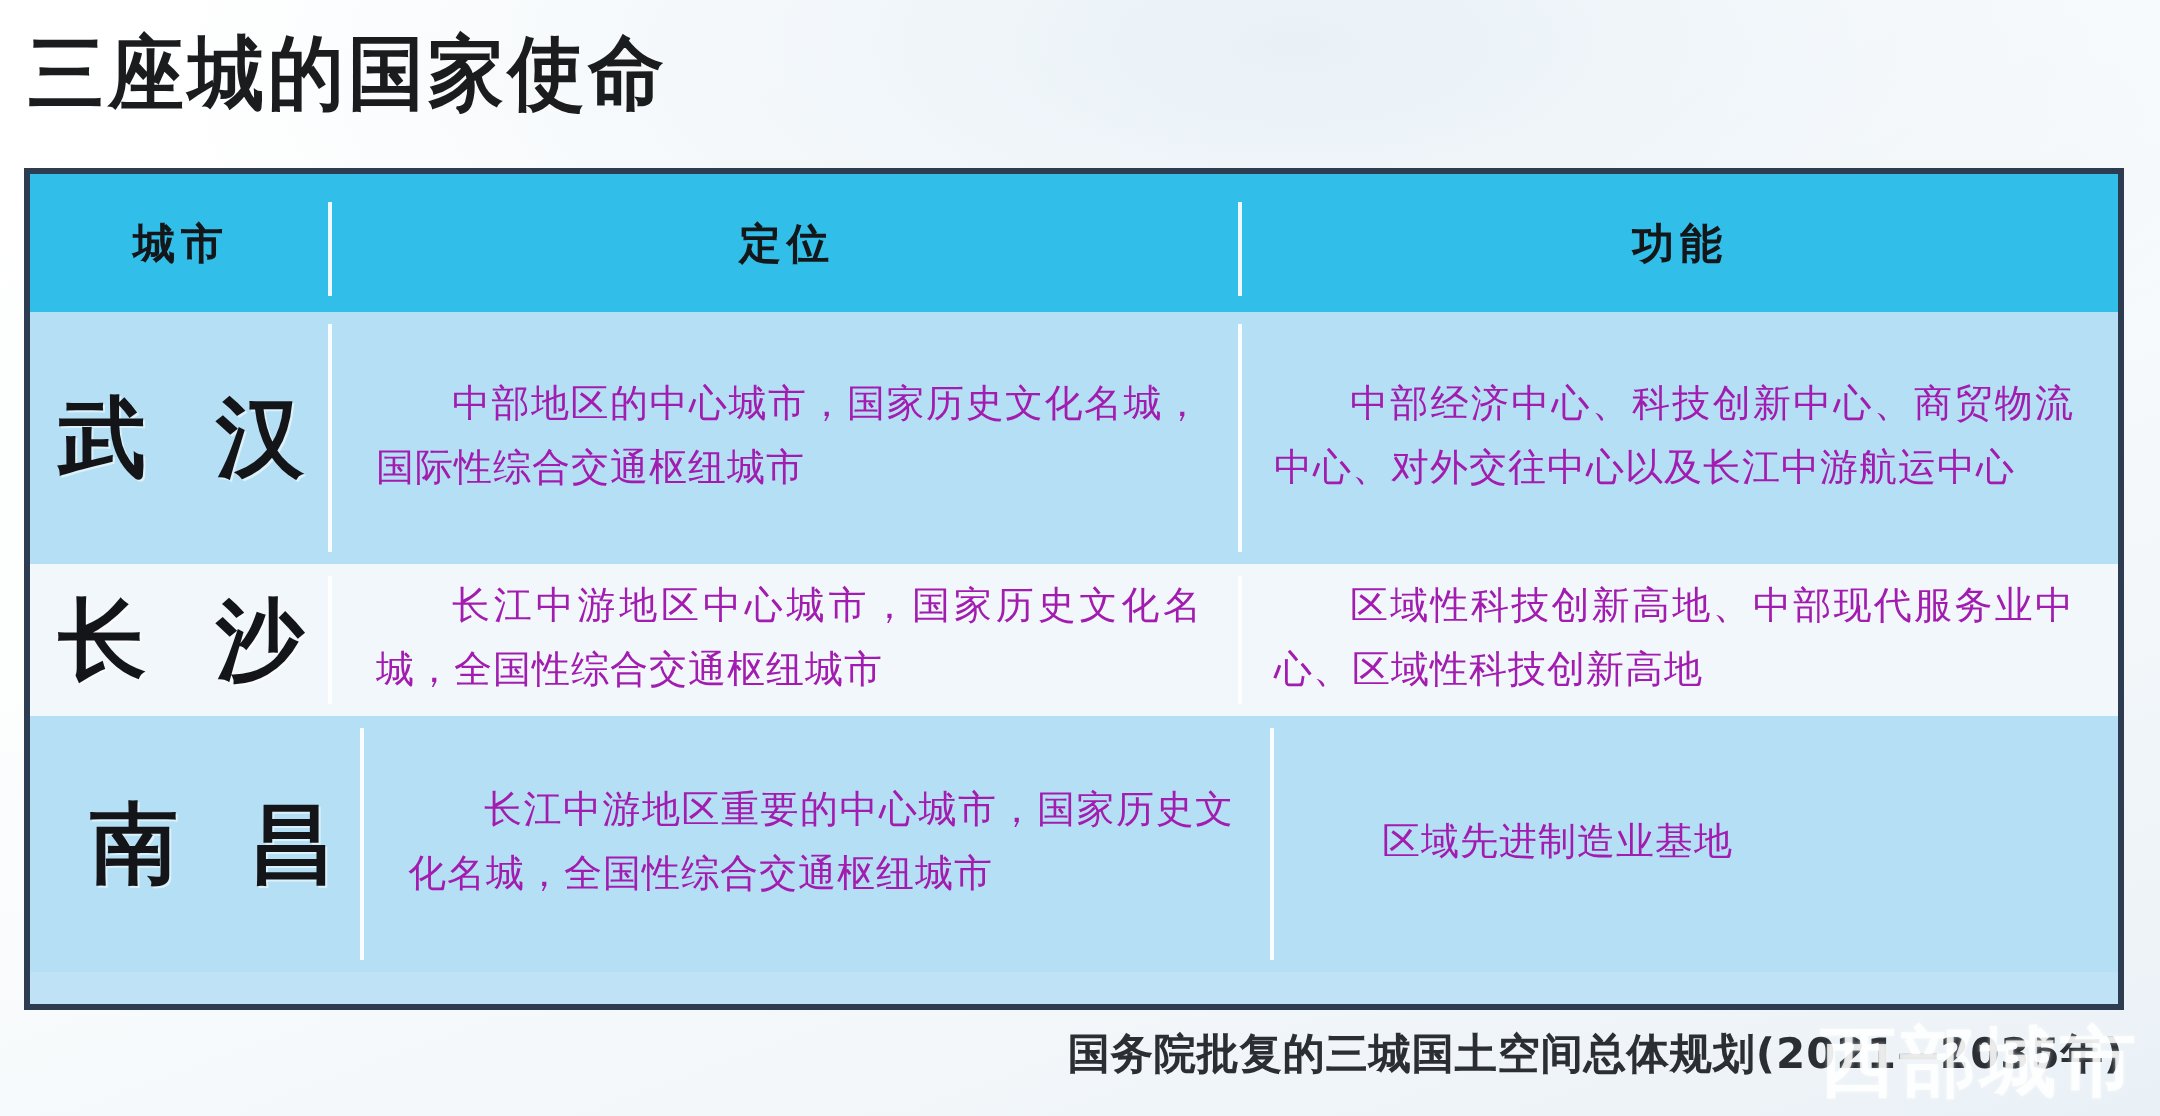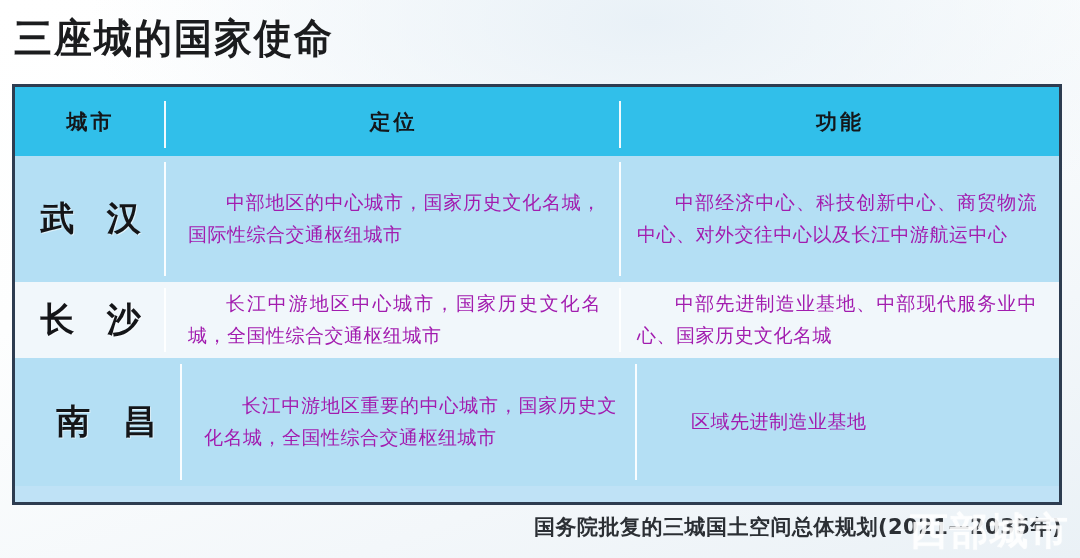--- a/index.html
+++ b/index.html
@@ -108,21 +108,21 @@
   .row-wuhan    { height: 126px; }
   .row-changsha { height: 76px; }
   .row-nanchang { height: 128px; padding-left: 16px; }
 
   .city-name {
     display: flex;
     align-items: center;
     justify-content: center;
     height: 100%;
     font-family: "Liberation Serif", "DejaVu Serif", serif;
-    font-size: 34px;
+    font-size: 44px;
     font-weight: bold;
     color: #141518;
     letter-spacing: 12px;
     text-indent: 12px;
     text-shadow: 1px 1px 0 rgba(255,255,255,0.55);
   }
 
   .cell-text {
     height: 100%;
     display: flex;
@@ -207,21 +207,21 @@
     </div>
 
     <div class="trow data-row shade-b row-changsha">
       <div class="c-city">
         <div class="city-name">长 沙</div>
       </div>
       <div class="c-role">
         <div class="cell-text">长江中游地区中心城市，国家历史文化名城，全国性综合交通枢纽城市</div>
       </div>
       <div class="c-func">
-        <div class="cell-text">中部先进制造业基地、中部现代服务业中心、国家历史文化名城</div>
+        <div class="cell-text">区域性科技创新高地、中部现代服务业中心、区域性科技创新高地</div>
       </div>
     </div>
 
     <div class="trow data-row shade-a row-nanchang">
       <div class="c-city">
         <div class="city-name">南 昌</div>
       </div>
       <div class="c-role">
         <div class="cell-text">长江中游地区重要的中心城市，国家历史文化名城，全国性综合交通枢纽城市</div>
       </div>

